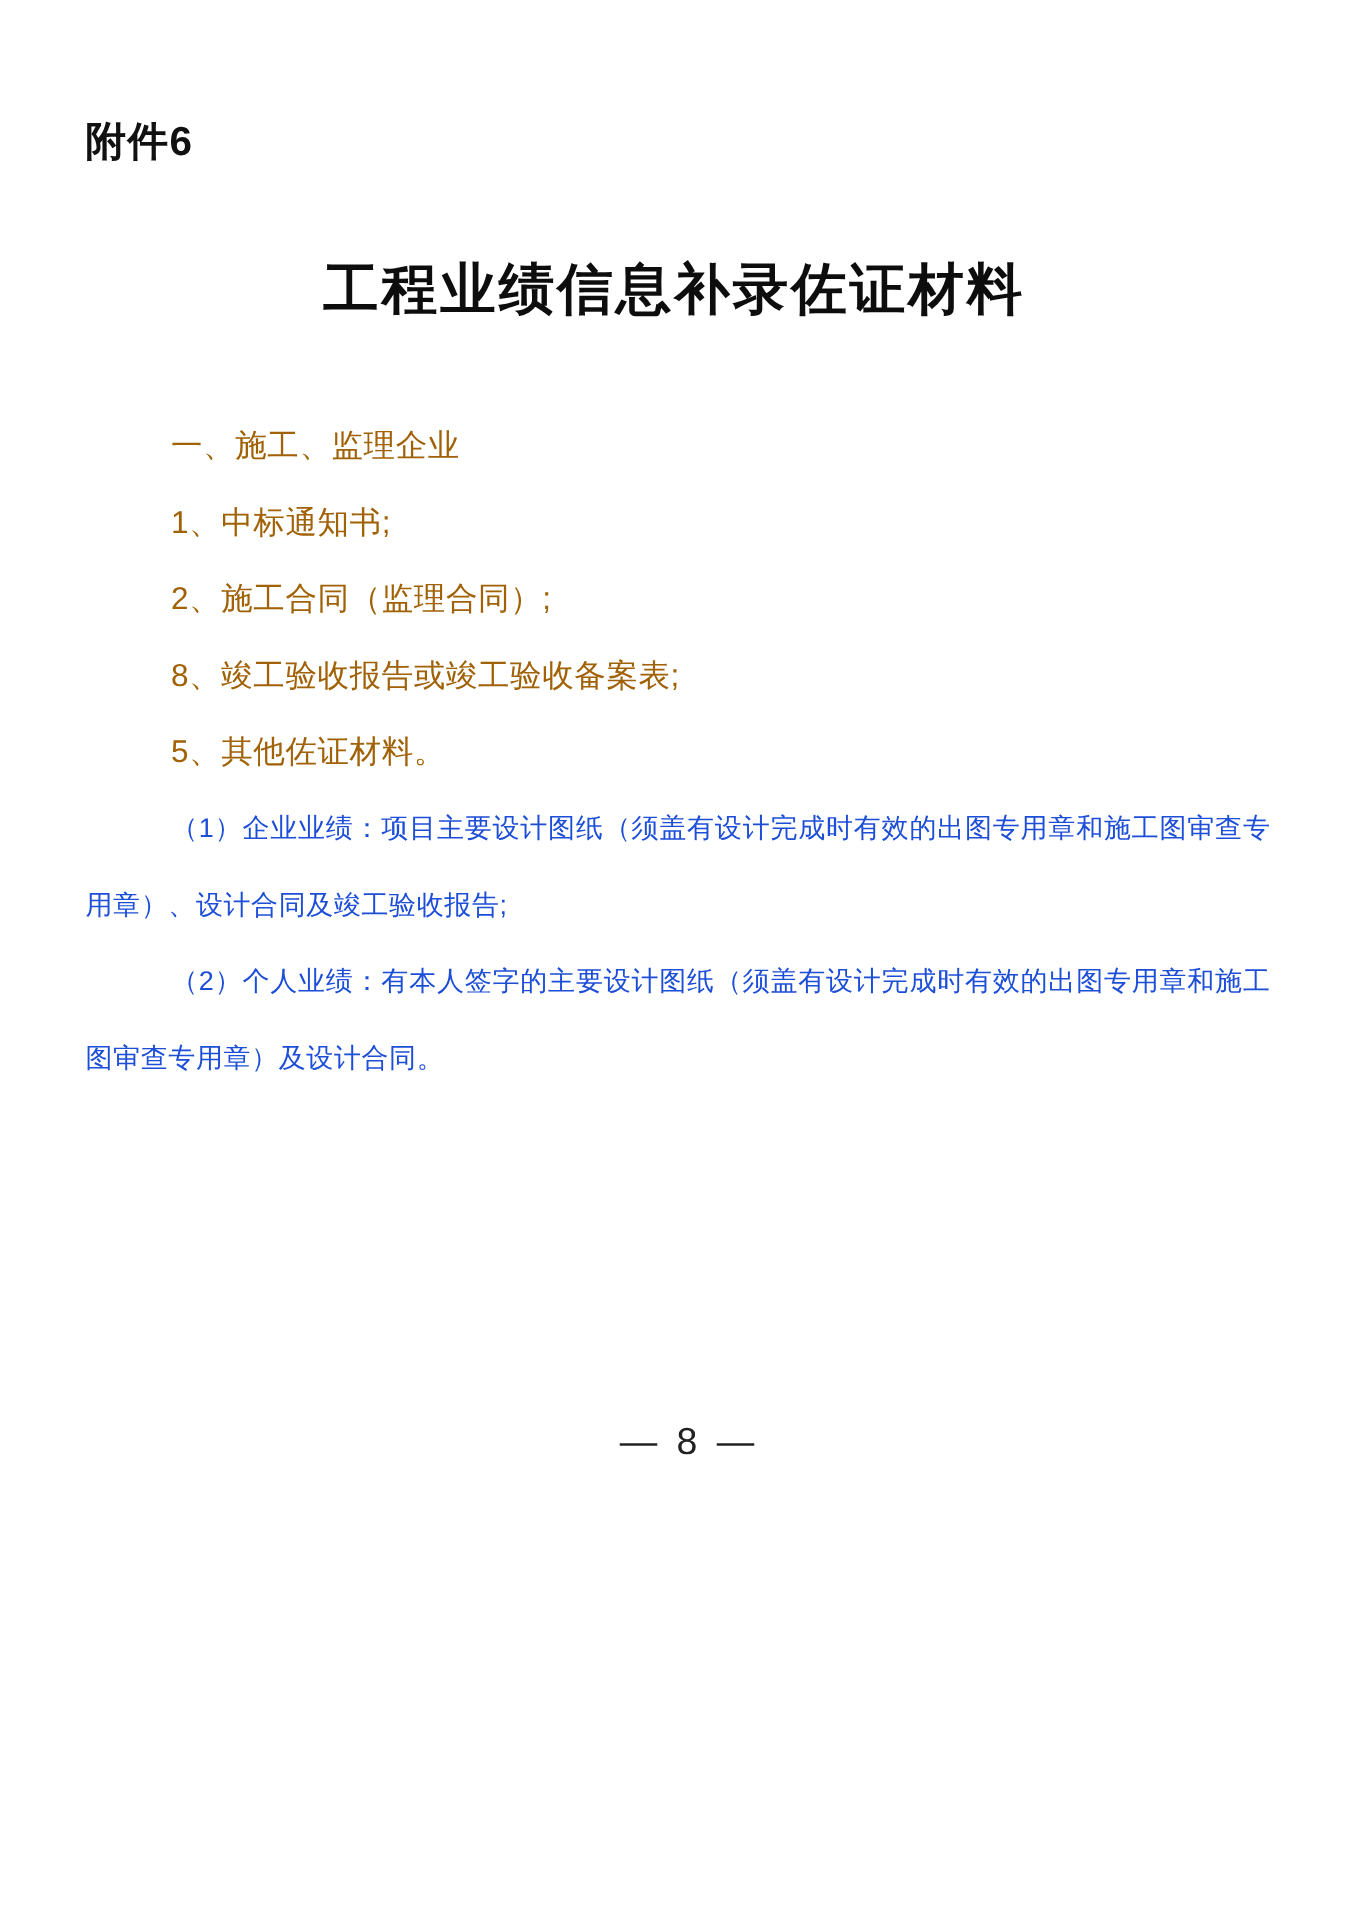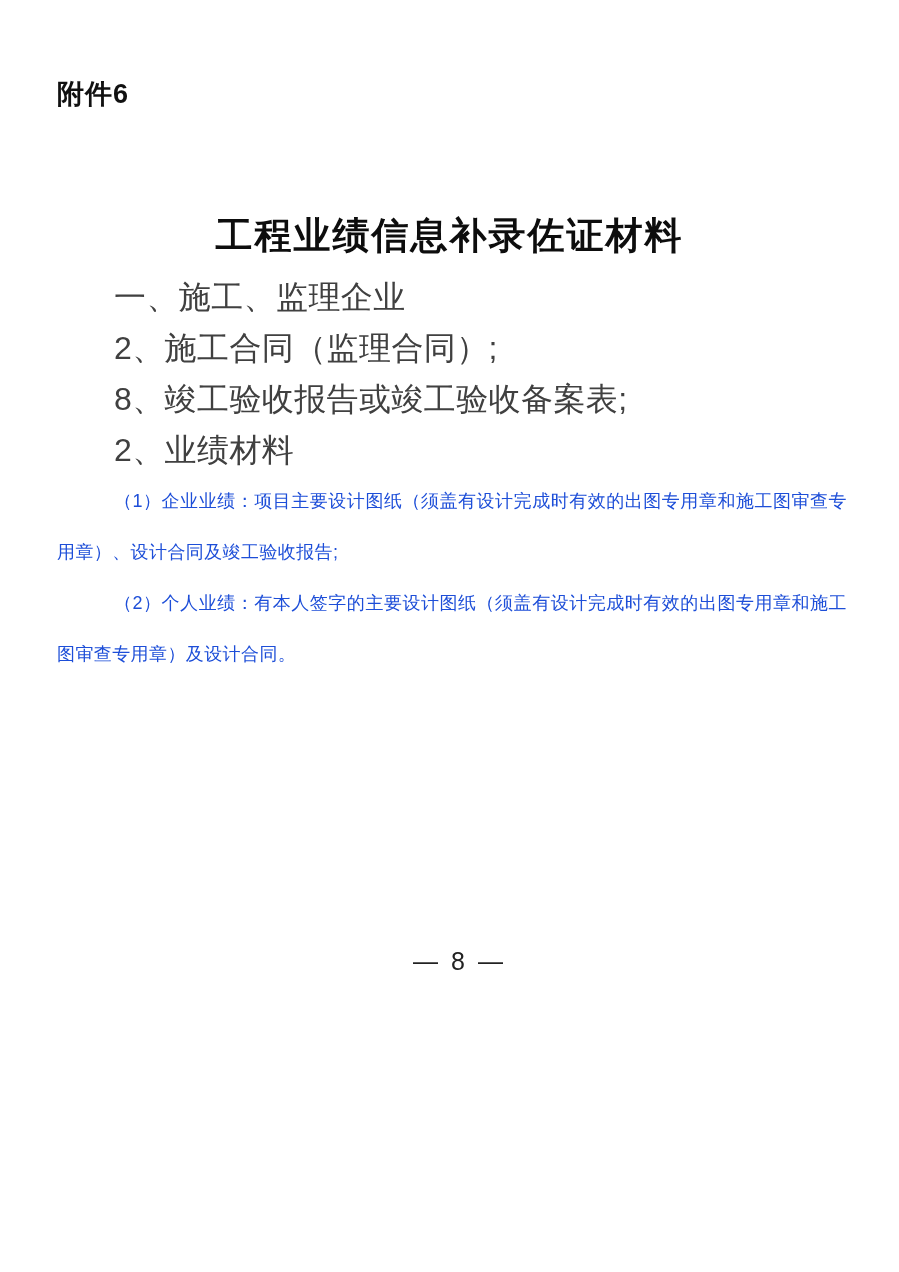--- a/index.html
+++ b/index.html
@@ -34,32 +34,31 @@
   .doc-title {
     position: absolute;
     left: 0;
     right: 0;
     top: 168px;
     text-align: center;
     font-size: 37px;
     font-weight: 700;
     letter-spacing: 2px;
     color: #0d0d0d;
-    margin-top: 43px;
   }
   .body-block {
     position: absolute;
     left: 57px;
     top: 272px;
     width: 790px;
   }
   .line {
-    font-size: 32px;
+    font-size: 21px;
     line-height: 51px;
-    color: #404040;
+    color: #a16207;
     letter-spacing: 0.4px;
   }
   .line.indent-1 {
     padding-left: 57px;
   }
   .para {
     font-size: 18px;
     line-height: 51px;
     color: #1d4ed8;
     letter-spacing: 0.4px;
@@ -85,25 +84,26 @@
 <div class="page">
 
   <div class="attachment-label">附件6</div>
 
   <div class="doc-title">工程业绩信息补录佐证材料</div>
 
   <div class="body-block">
 
     <div class="line indent-1">一、施工、监理企业</div>
 
+    <div class="line indent-1">1、中标通知书;</div>
     <div class="line indent-1">2、施工合同（监理合同）;</div>
     <div class="line indent-1">8、竣工验收报告或竣工验收备案表;</div>
+    <div class="line indent-1">5、其他佐证材料。</div>
 
 
-    <div class="line indent-1">2、业绩材料</div>
 
     <div class="para">（1）企业业绩：项目主要设计图纸（须盖有设计完成时有效的出图专用章和施工图审查专用章）、设计合同及竣工验收报告;</div>
 
     <div class="para">（2）个人业绩：有本人签字的主要设计图纸（须盖有设计完成时有效的出图专用章和施工图审查专用章）及设计合同。</div>
 
   </div>
 
   <div class="page-number">— 8 —</div>
 
 </div>

